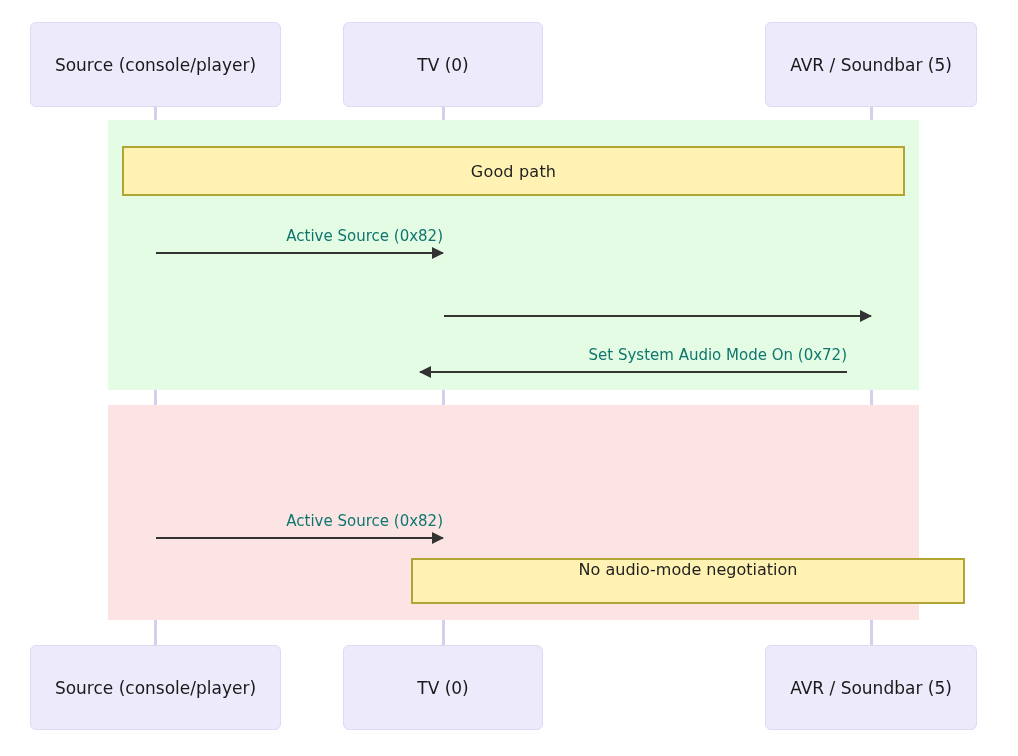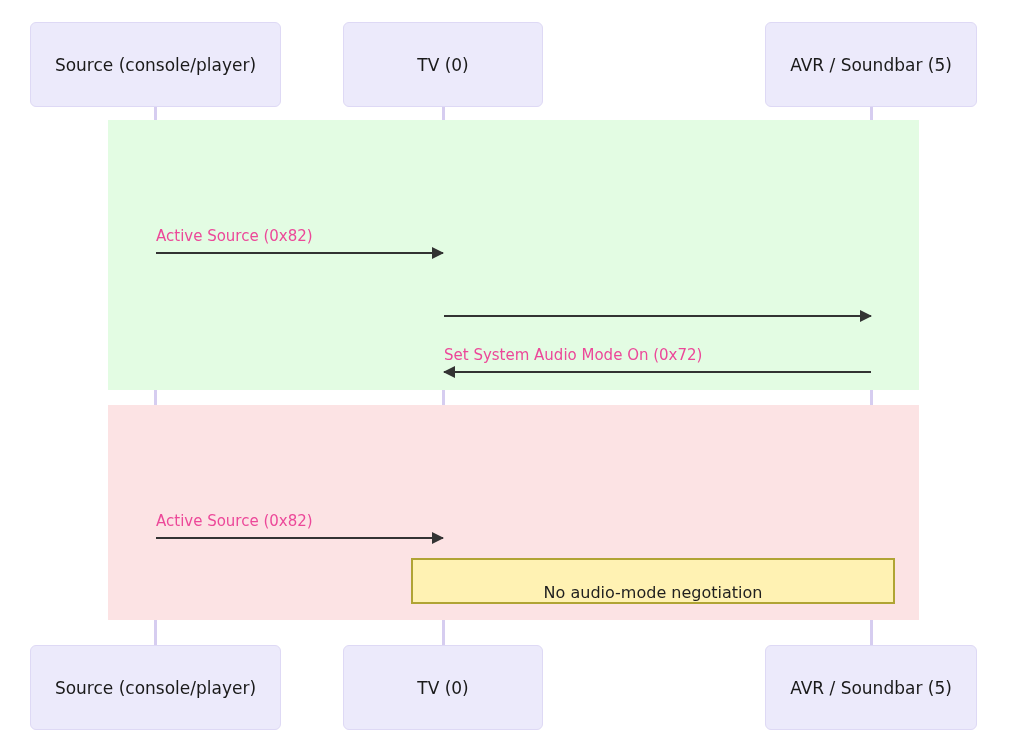--- a/index.html
+++ b/index.html
@@ -52,27 +52,27 @@
   .section-box.good-title { left: 122px; top: 146px; width: 783px; height: 50px; }
   .section-box.bad-title  { left: 122px; top: 431px; width: 783px; height: 50px; }
 
   
   .note-box {
     position: absolute;
     box-sizing: border-box;
     background: #fff2b3;
     border: 2px solid #b0a434;
     display: flex;
-    align-items: flex-end;
+    align-items: flex-start;
     justify-content: center;
     color: #1f1f1f;
     font-size: 16px;
     left: 411px;
     top: 558px;
-    width: 484px;
+    width: 554px;
     height: 46px;
   }
 
   
   .participant {
     position: absolute;
     box-sizing: border-box;
     background: #eceafb;
     border: 1px solid #ded9f5;
     border-radius: 6px;
@@ -87,23 +87,23 @@
   
   .message {
     position: absolute;
     height: 34px;
   }
   .message .msg-label {
     position: absolute;
     left: 0;
     right: 0;
     bottom: 13px;
-    text-align: left;
+    text-align: right;
     font-size: 15px;
-    color: #ec4899;
+    color: #0f766e;
     white-space: nowrap;
   }
   .message .msg-line {
     position: absolute;
     left: 0;
     right: 0;
     bottom: 4px;
     height: 2px;
     background: #333333;
   }
@@ -140,33 +140,36 @@
   <div class="participant" style="left:30px; top:22px; width:251px;">
     <span>Source (console/player)</span>
   </div>
   <div class="participant" style="left:343px; top:22px; width:200px;">
     <span>TV (0)</span>
   </div>
   <div class="participant" style="left:765px; top:22px; width:212px;">
     <span>AVR / Soundbar (5)</span>
   </div>
 
+  <div class="section-box good-title">
+    <span>Good path</span>
+  </div>
 
   <div class="message to-right" style="left:156px; top:224px; width:287px;">
     <span class="msg-label">Active Source (0x82)</span>
     <span class="msg-line"></span>
     <span class="arrow-head"></span>
   </div>
 
   <div class="message to-right" style="left:444px; top:287px; width:427px;">
     <span class="msg-line"></span>
     <span class="arrow-head"></span>
   </div>
 
-  <div class="message to-left" style="left:444px; top:343px; width:427px;">
+  <div class="message to-left" style="left:420px; top:343px; width:427px;">
     <span class="msg-label">Set System Audio Mode On (0x72)</span>
     <span class="msg-line"></span>
     <span class="arrow-head"></span>
   </div>
 
 
   <div class="message to-right" style="left:156px; top:509px; width:287px;">
     <span class="msg-label">Active Source (0x82)</span>
     <span class="msg-line"></span>
     <span class="arrow-head"></span>

